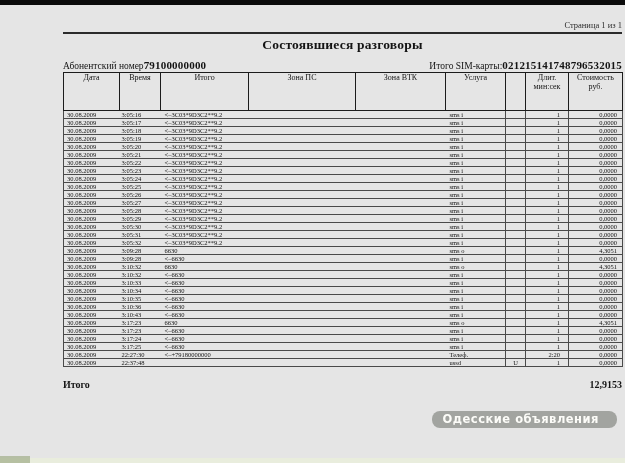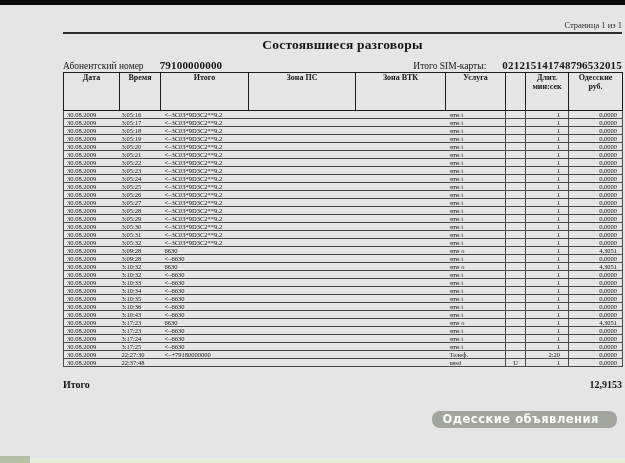--- a/index.html
+++ b/index.html
@@ -11,25 +11,25 @@
     font-family:"Liberation Serif", serif;
     color:#141414;
   }
   .topbar{position:absolute;top:0;left:0;width:625px;height:5px;background:#0b0b0b;}
   .doc{position:absolute;left:63px;top:20px;width:559px;}
   .page-label{text-align:right;font-size:8.5px;color:#2c2c2c;margin-bottom:2px;}
   .rule{border-top:2px solid #2b2b2b;margin-bottom:3px;height:0;}
   .title{text-align:center;font-size:13.5px;font-weight:bold;margin:2px 0 0 0;letter-spacing:.2px;}
   .period{text-align:center;font-size:9.5px;margin-top:3px;}
   .subline{display:flex;justify-content:space-between;align-items:flex-end;margin-top:6px;font-size:9.5px;}
-  .subline .num{font-weight:bold;font-size:11px;margin-left:16px;letter-spacing:.2px;}
+  .subline .num{font-weight:bold;font-size:11px;margin-left:0;letter-spacing:.2px;}
   .calls-table{border-collapse:collapse;table-layout:fixed;width:559px;margin-top:1px;}
   .calls-table th{
     border:1px solid #1c1c1c;
-    font-size:8px;font-weight:bold;
+    font-size:8px;font-weight:normal;
     vertical-align:top;text-align:center;
     height:24px;padding:1px 0 12px 0;line-height:1.08;
     white-space:pre-line;
   }
   .calls-table td{
     font-size:6.5px;line-height:7px;height:7px;
     padding:0 2px;white-space:nowrap;overflow:hidden;
     border-top:1px solid #4a4a4a;
   }
   .calls-table tbody tr:last-child td{border-bottom:1px solid #4a4a4a;}
@@ -96,21 +96,21 @@
         <tr>
           <th>Дата</th>
           <th>Время</th>
           <th>Итого</th>
           <th>Зона ПС</th>
           <th>Зона ВТК</th>
           <th>Услуга</th>
           <th></th>
           <th>Длит.
 мин:сек</th>
-          <th>Одесские
+          <th>Стоимость
 руб.</th>
         </tr>
       </thead>
       <tbody>
           <tr>
             <td class="c-date">30.08.2009</td>
             <td class="c-time">3:05:16</td>
             <td class="c-number">&lt;–3C03*9D3C2**9.2</td>
             <td class="c-zoneps"></td>
             <td class="c-zonevtk"></td>

